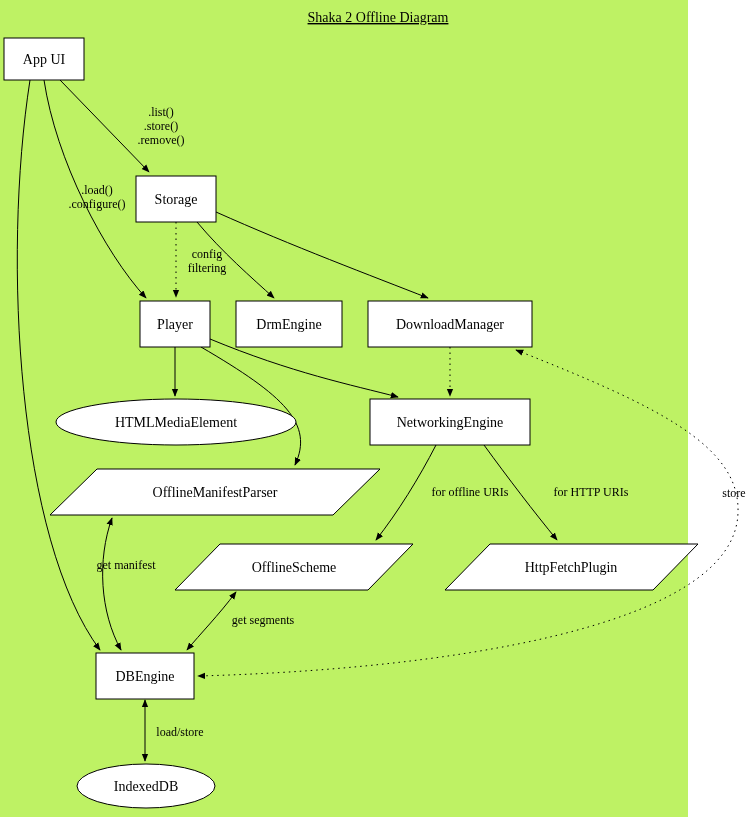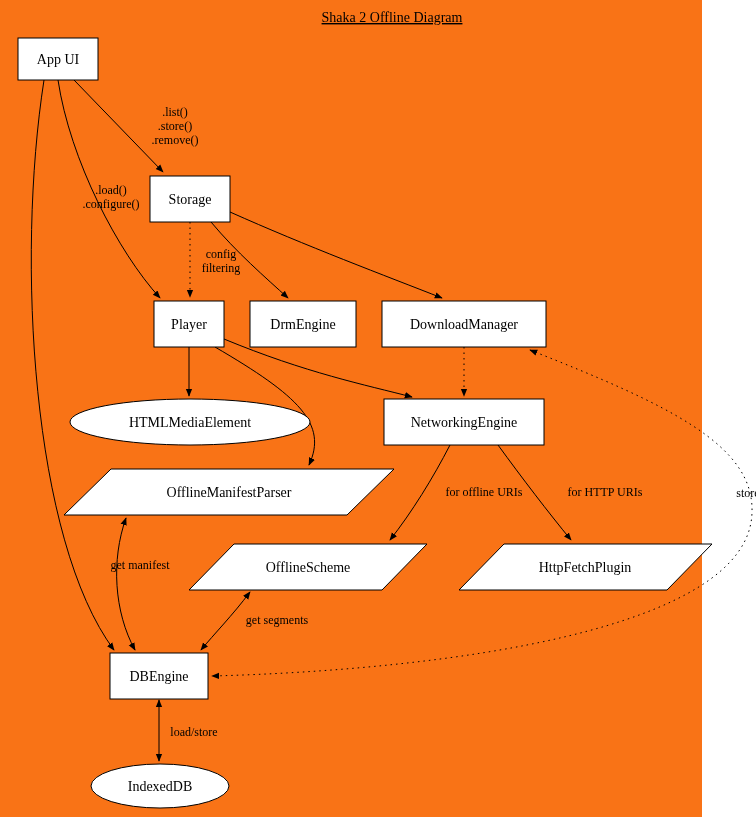--- a/index.html
+++ b/index.html
@@ -4,23 +4,22 @@
 <style>
   html, body {
     margin: 0;
     padding: 0;
     background: #ffffff;
   }
   .canvas {
     position: relative;
     width: 688px;
     height: 817px;
-    background: #f97316;
+    background: #bef264;
     font-family: "Liberation Serif", serif;
-    padding-left: 14px;
   }
   svg {
     display: block;
   }
   .edge {
     fill: none;
     stroke: #000000;
     stroke-width: 1;
   }
   .edge.dotted {

